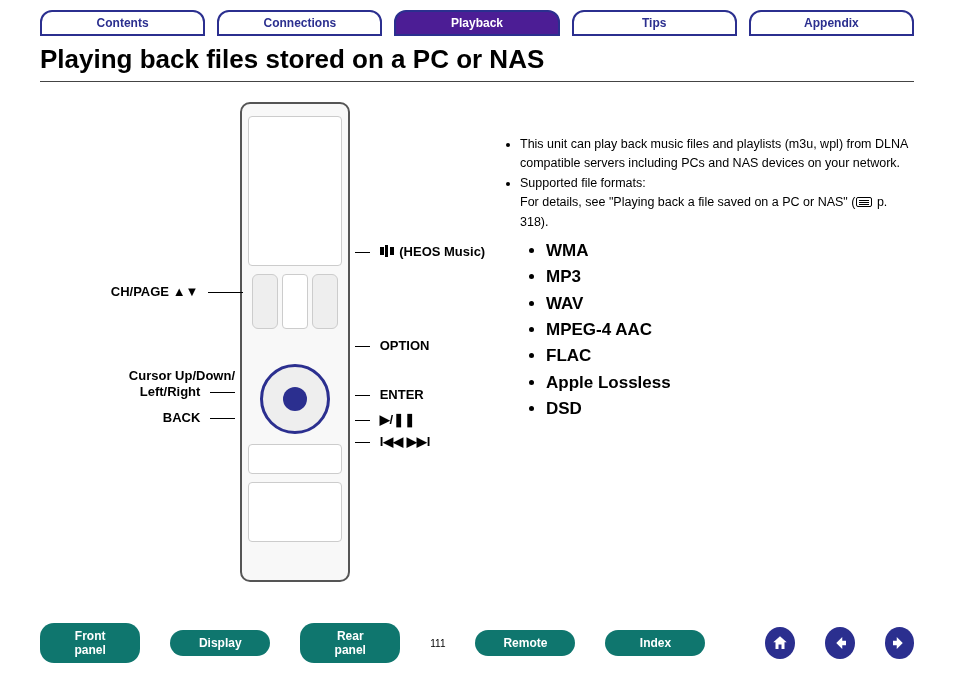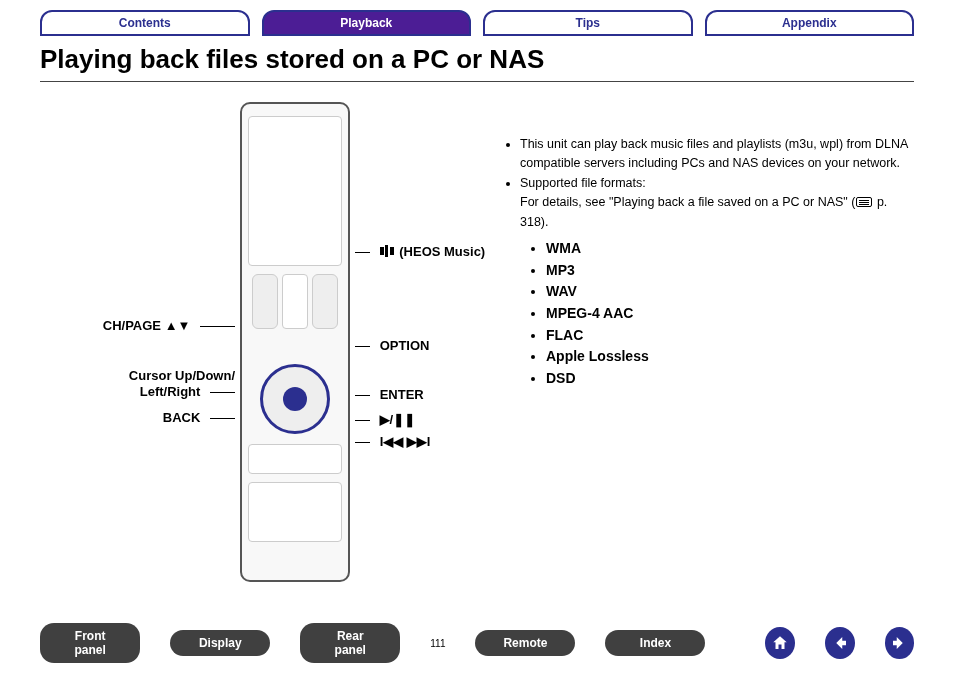--- a/index.html
+++ b/index.html
@@ -110,21 +110,21 @@
     font-weight: bold;
     white-space: nowrap;
   }
   .callout.left  { text-align: right; }
   .callout .lead {
     display: inline-block;
     vertical-align: middle;
     height: 1px;
     background: #000;
   }
-  .cl-chpage   { top: 192px; left: 0;   width: 195px; margin-top: 34px; }
+  .cl-chpage   { top: 192px; left: 8px;   width: 195px; }
   .cl-cursor   { top: 276px; left: 0;   width: 195px; line-height:1.2;}
   .cl-back     { top: 318px; left: 0;   width: 195px; }
   .cl-heos     { top: 152px; left: 315px; }
   .cl-option   { top: 246px; left: 315px; }
   .cl-enter    { top: 295px; left: 315px; }
   .cl-play     { top: 320px; left: 315px; }
   .cl-skip     { top: 342px; left: 315px; }
   .heos-icon{
     display:inline-block;
     width:14px;height:14px;
@@ -133,21 +133,21 @@
     background:
       radial-gradient(circle at 50% 50%, #000 0 1px, transparent 1px),
       linear-gradient(#000,#000) left 50%/4px 8px no-repeat,
       linear-gradient(#000,#000) right 50%/4px 8px no-repeat,
       linear-gradient(#000,#000) center/3px 12px no-repeat;
   }
 
   
   .right-col ul { margin: 0 0 6px 0; padding-left: 20px; }
   .right-col li { font-size: 12.5px; line-height: 1.55; }
-  .sub-bullets li { font-weight: bold; font-size: 14px; }
+  .sub-bullets li { font-weight: bold; font-size: 17px; }
   .page-ref-icon{
     display:inline-block;
     width:16px;height:10px;
     border:1px solid #000;
     border-radius:2px;
     position:relative;
     vertical-align:-1px;
     margin:0 1px;
   }
   .page-ref-icon::after{
@@ -163,21 +163,21 @@
   .footer {
     position: absolute;
     left: 0; right: 0;
     bottom: 10px;
     display: flex;
     align-items: center;
     padding: 0 40px;
     gap: 30px;
   }
   .pill {
-    background: #404040;
+    background: #0f766e;
     color: #fff;
     font-size: 12px;
     font-weight: bold;
     padding: 6px 20px;
     border-radius: 14px;
     min-width: 100px;
     text-align: center;
   }
   .page-no { font-size: 10px; }
   .footer-spacer { flex: 1; }
@@ -190,20 +190,21 @@
     align-items: center;
     justify-content: center;
   }
   .nav-btn svg { width: 18px; height: 18px; fill: #fff; }
 </style>
 </head>
 <body>
 
 <div class="tabs">
   <div class="tab">Contents</div>
+  <div class="tab">Connections</div>
   <div class="tab active">Playback</div>
   <div class="tab">Tips</div>
   <div class="tab">Appendix</div>
 </div>
 
 <div class="title-wrap">
   <h1>Playing back files stored on a PC or NAS</h1>
 </div>
 
 <div class="main">

